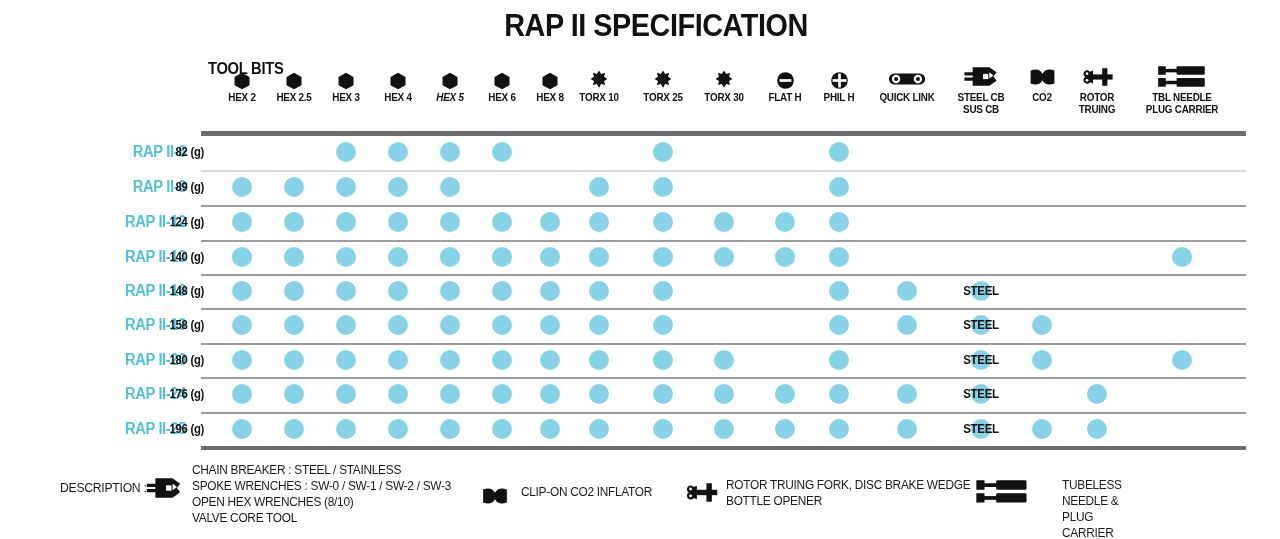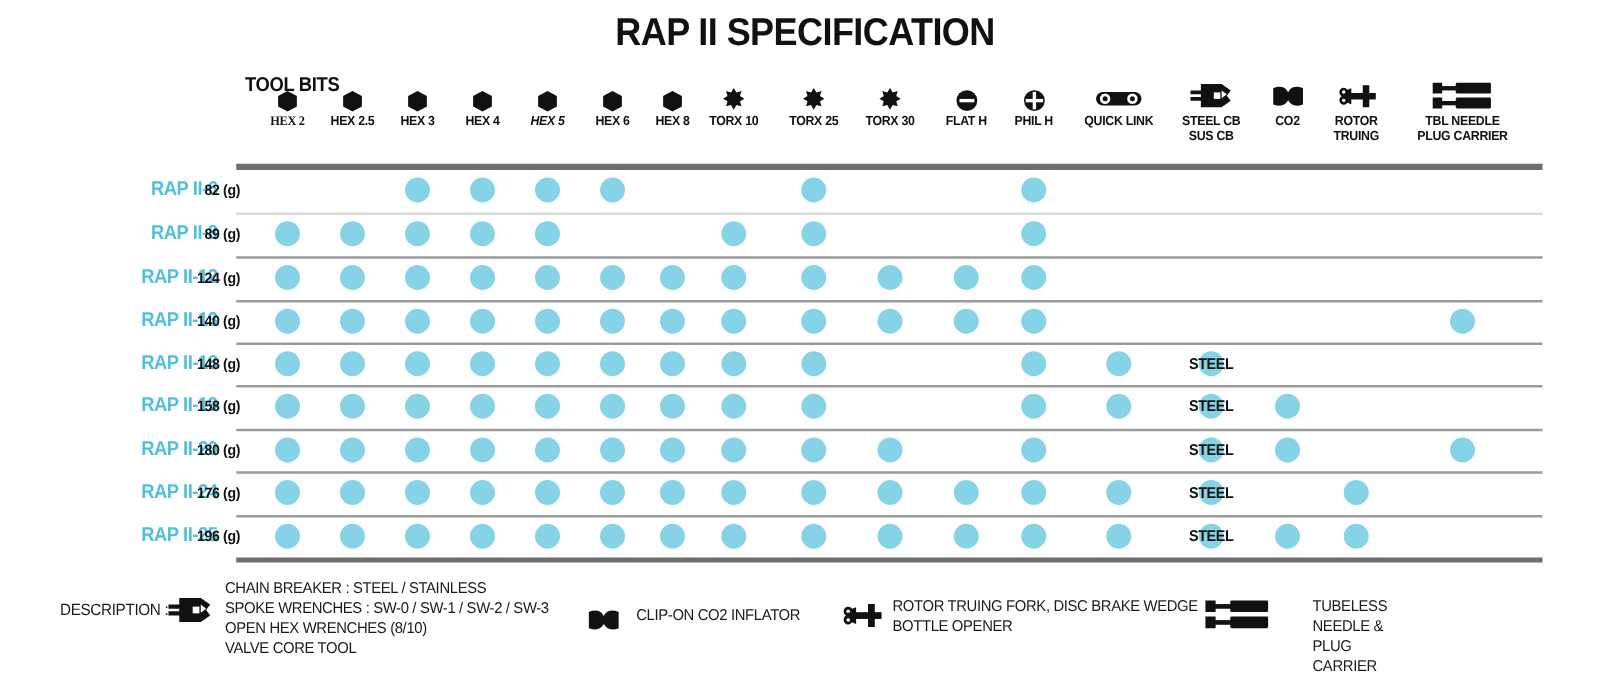--- a/index.html
+++ b/index.html
@@ -9,21 +9,21 @@
     position:relative;
   }
   
   .title{
     position:absolute;left:0;top:8px;width:1280px;text-align:center;
     font-size:31px;font-weight:bold;letter-spacing:-0.5px;
     font-family:"Liberation Sans", sans-serif;
     transform:scaleX(0.93);color:#111;
   }
   
-  .sheet{position:absolute;left:4px;top:0;width:1044px;height:539px;}
+  .sheet{position:absolute;left:16px;top:0;width:1044px;height:539px;}
 
   .toolbits-label{
     position:absolute;left:192px;top:60px;
     font-size:16px;font-weight:bold;letter-spacing:-0.3px;
     transform:scaleX(0.92);transform-origin:left center;color:#111;
   }
 
   
   .colhead{
     position:absolute;top:60px;width:64px;text-align:center;
@@ -88,21 +88,21 @@
 </head>
 <body>
 
 <div class="sheet">
 
   <div class="title">RAP II SPECIFICATION</div>
 
   <div class="toolbits-label">TOOL BITS</div>
 
   <div id="headers">
-      <div class="colhead" style="left: 194px; font-family: Liberation Serif, serif;">
+      <div class="colhead" style="left: 194px;">
         <div class="ico">
           <svg width="18" height="18" viewBox="0 0 24 24" fill="#111">
             <polygon points="12,1 22,6.5 22,17.5 12,23 2,17.5 2,6.5"></polygon>
           </svg>
         </div>
         <div class="cap">
           <div>HEX 2</div>
         </div>
       </div>
       <div class="colhead" style="left: 246px;">

